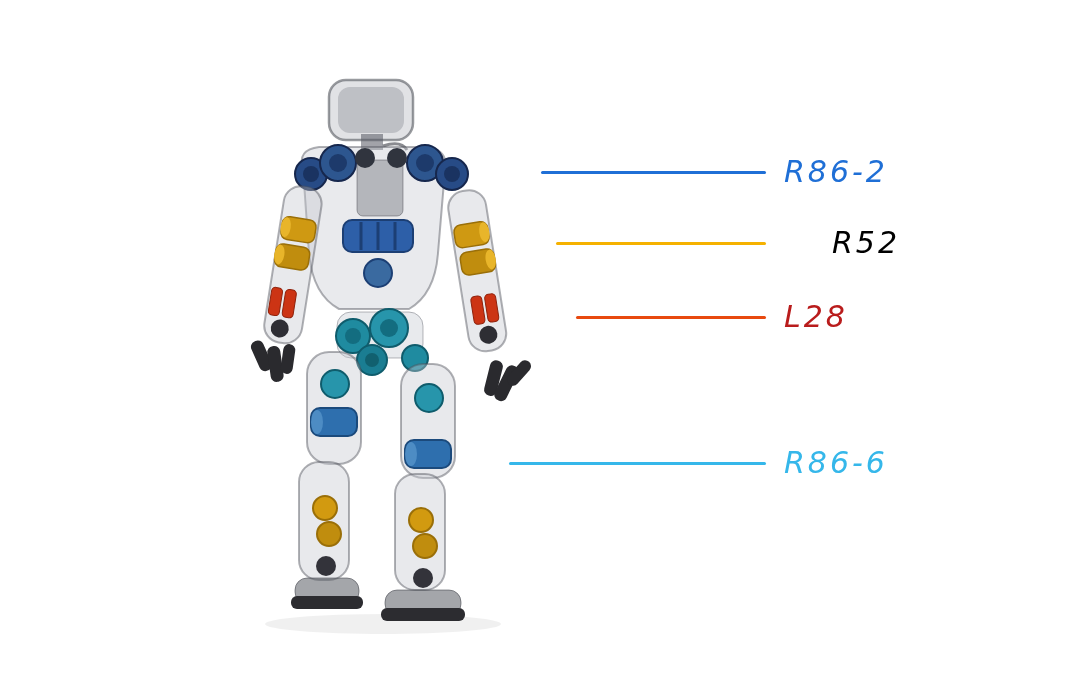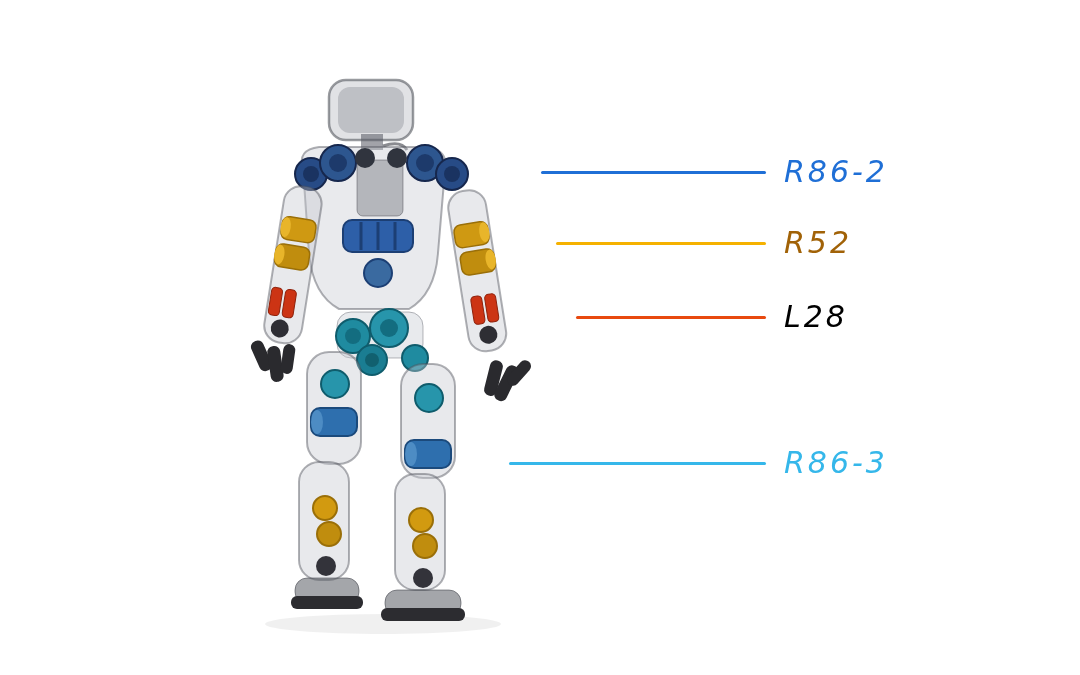--- a/index.html
+++ b/index.html
@@ -153,26 +153,26 @@
     </g>
   </svg>
 
   <div class="annotation" id="ann-0">
     <div class="leader" style="background: rgb(31, 111, 214);"></div>
     <div class="ann-label" style="color: rgb(31, 111, 214);">R86-2</div>
   </div>
 
   <div class="annotation" id="ann-1">
     <div class="leader" style="background: rgb(245, 177, 0);"></div>
-    <div class="ann-label" style="color: #a16207;">R52</div>
+    <div class="ann-label" style="color: #000000; margin-left: 48px;">R52</div>
   </div>
 
   <div class="annotation" id="ann-2">
     <div class="leader" style="background: rgb(232, 73, 15);"></div>
-    <div class="ann-label" style="color: #000000;">L28</div>
+    <div class="ann-label" style="color: #b91c1c;">L28</div>
   </div>
 
   <div class="annotation" id="ann-3">
     <div class="leader" style="background: rgb(53, 183, 234);"></div>
-    <div class="ann-label" style="color: rgb(53, 183, 234);">R86-3</div>
+    <div class="ann-label" style="color: rgb(53, 183, 234);">R86-6</div>
   </div>
 
 </div>
 
 </body></html>

